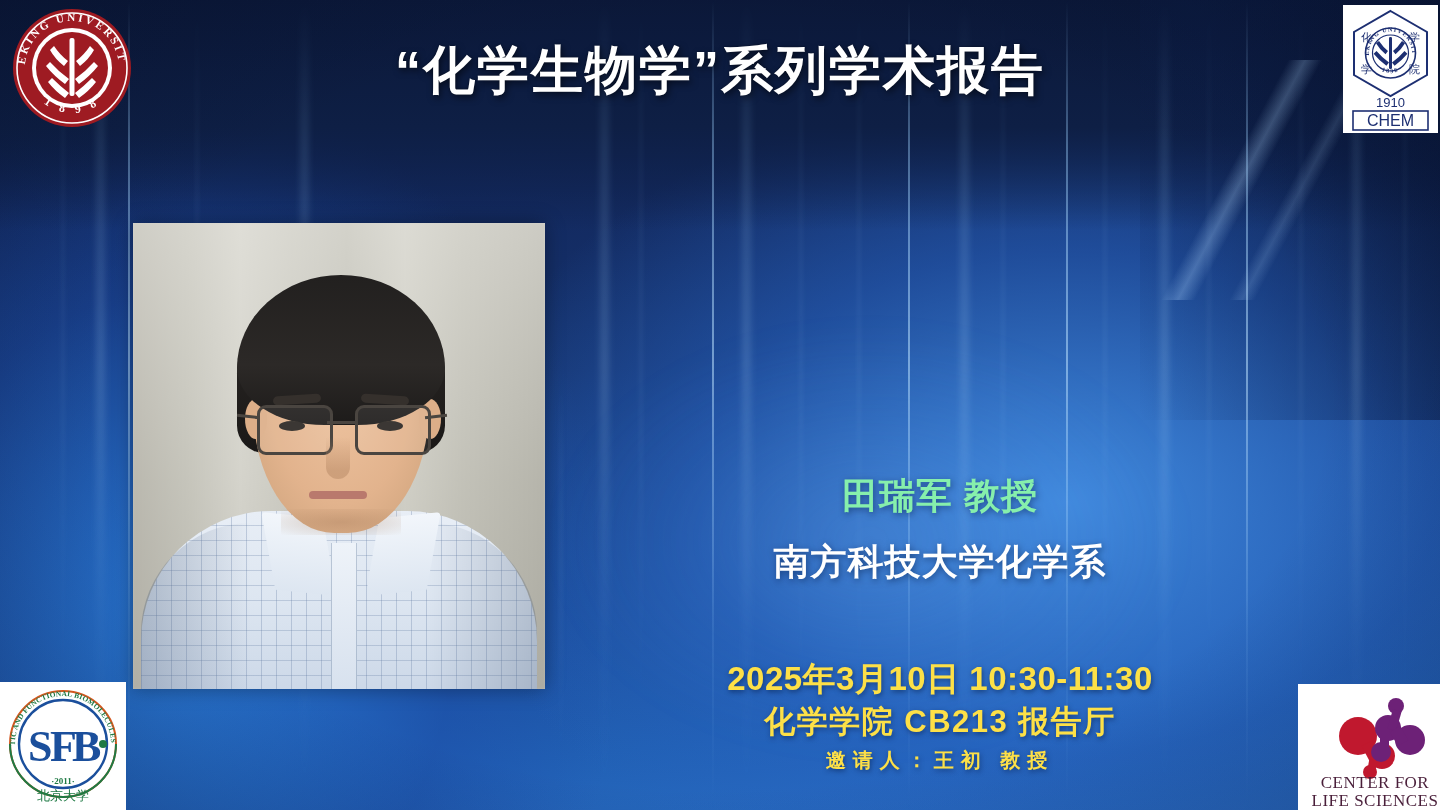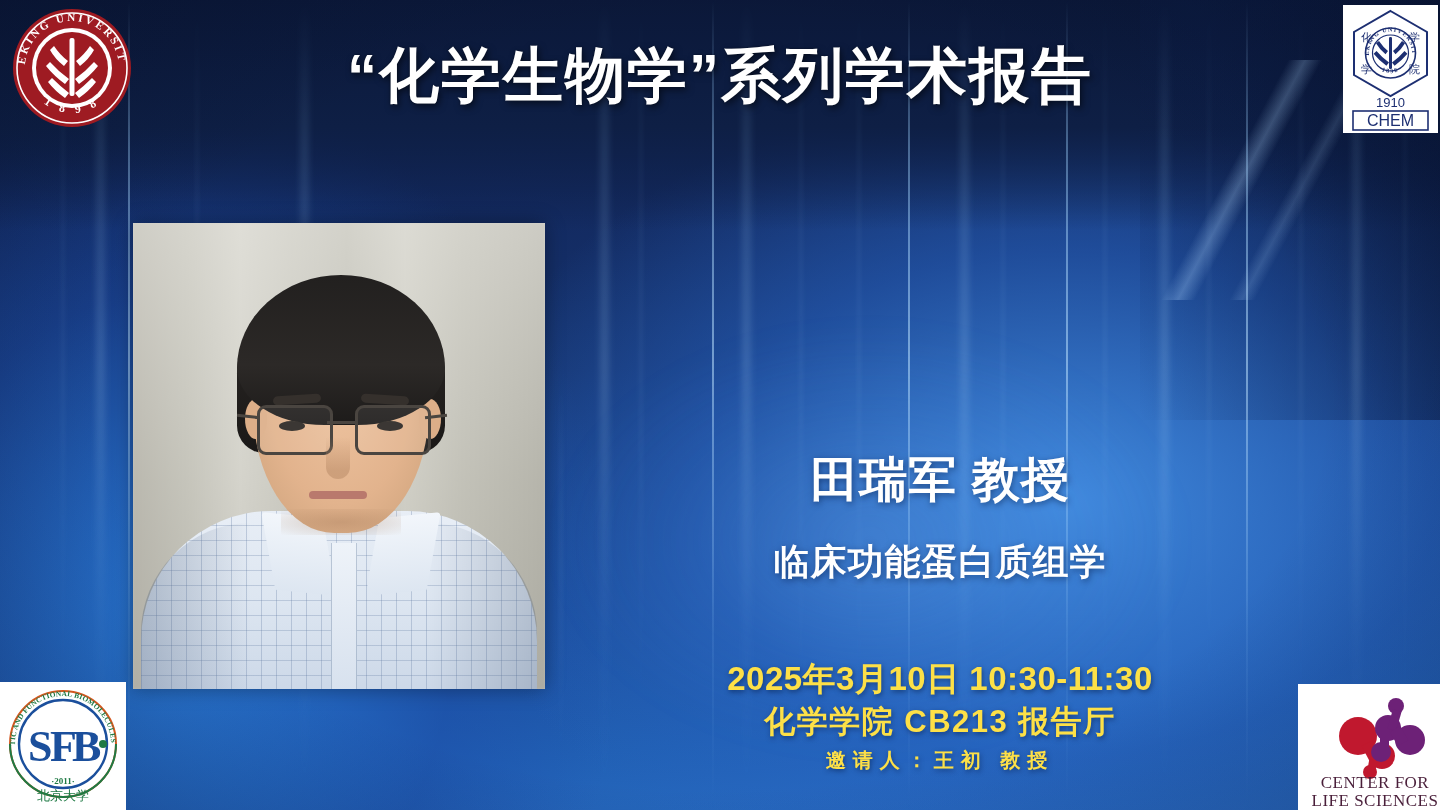--- a/index.html
+++ b/index.html
@@ -46,21 +46,21 @@
     filter:blur(16px);
   }
   .vignette{
     position:absolute;inset:0;
     background:radial-gradient(ellipse 1100px 700px at 50% 50%,rgba(0,0,0,0) 55%,rgba(4,12,34,0.40) 100%);
   }
 
   
   .main-title{
     position:absolute;left:0;right:0;top:36px;text-align:center;
-    font-size:60px;font-weight:bold;color:#ffffff;letter-spacing:2px;
+    font-size:52px;font-weight:bold;color:#ffffff;letter-spacing:2px;
     text-shadow:2px 3px 7px rgba(0,0,0,0.55),0 0 2px rgba(0,0,0,0.4);
     white-space:nowrap;
   }
 
   
   .portrait{
     position:absolute;left:133px;top:223px;width:412px;height:466px;
     overflow:hidden;background:#c9c7bd;
     box-shadow:0 0 18px rgba(0,0,0,0.35);
   }
@@ -156,22 +156,22 @@
     background:radial-gradient(ellipse at center,rgba(160,118,86,0.35),rgba(160,118,86,0));
   }
 
   
   .talk-title{
     position:absolute;left:560px;top:270px;width:760px;text-align:center;
     font-size:60px;font-weight:bold;color:#fff;letter-spacing:1px;
     text-shadow:2px 3px 8px rgba(0,20,60,0.55);white-space:nowrap;
   }
   .speaker-name{
-    position:absolute;left:560px;top:448px;width:760px;text-align:center;
-    font-size:48px;font-weight:bold;color:#ffffff;letter-spacing:1px;
+    position:absolute;left:560px;top:472px;width:760px;text-align:center;
+    font-size:36px;font-weight:bold;color:#86efac;letter-spacing:1px;
     text-shadow:1px 2px 6px rgba(0,20,60,0.5);white-space:nowrap;
   }
   .speaker-affil{
     position:absolute;left:560px;top:538px;width:760px;text-align:center;
     font-size:36px;font-weight:bold;color:#fff;letter-spacing:1px;
     text-shadow:1px 2px 6px rgba(0,20,60,0.5);white-space:nowrap;
   }
   .meta{position:absolute;left:560px;top:658px;width:760px;text-align:center;color:#fde047;}
   .meta div{
     text-shadow:1px 2px 5px rgba(0,20,60,0.5);white-space:nowrap;line-height:1.25;
@@ -260,21 +260,21 @@
     <div class="p-glassR"></div>
     <div class="p-bridge"></div>
     <div class="p-templeL"></div>
     <div class="p-templeR"></div>
     <div class="p-nose"></div>
     <div class="p-mouth"></div>
     <div class="p-chin-shadow"></div>
   </div>
 
   <div class="speaker-name">田瑞军 教授</div>
-  <div class="speaker-affil">临床功能蛋白质组学</div>
+  <div class="speaker-affil">南方科技大学化学系</div>
 
   <div class="meta">
     <div class="meta-datetime">2025年3月10日 10:30-11:30</div>
     <div class="meta-venue">化学学院 CB213 报告厅</div>
     <div class="meta-host">邀请人：王初 教授</div>
   </div>
 
   <div class="logo logo-pku">
     <svg viewBox="0 0 124 124" width="124" height="124">
       <circle cx="62" cy="62" r="59" fill="#9e1b22"></circle>

